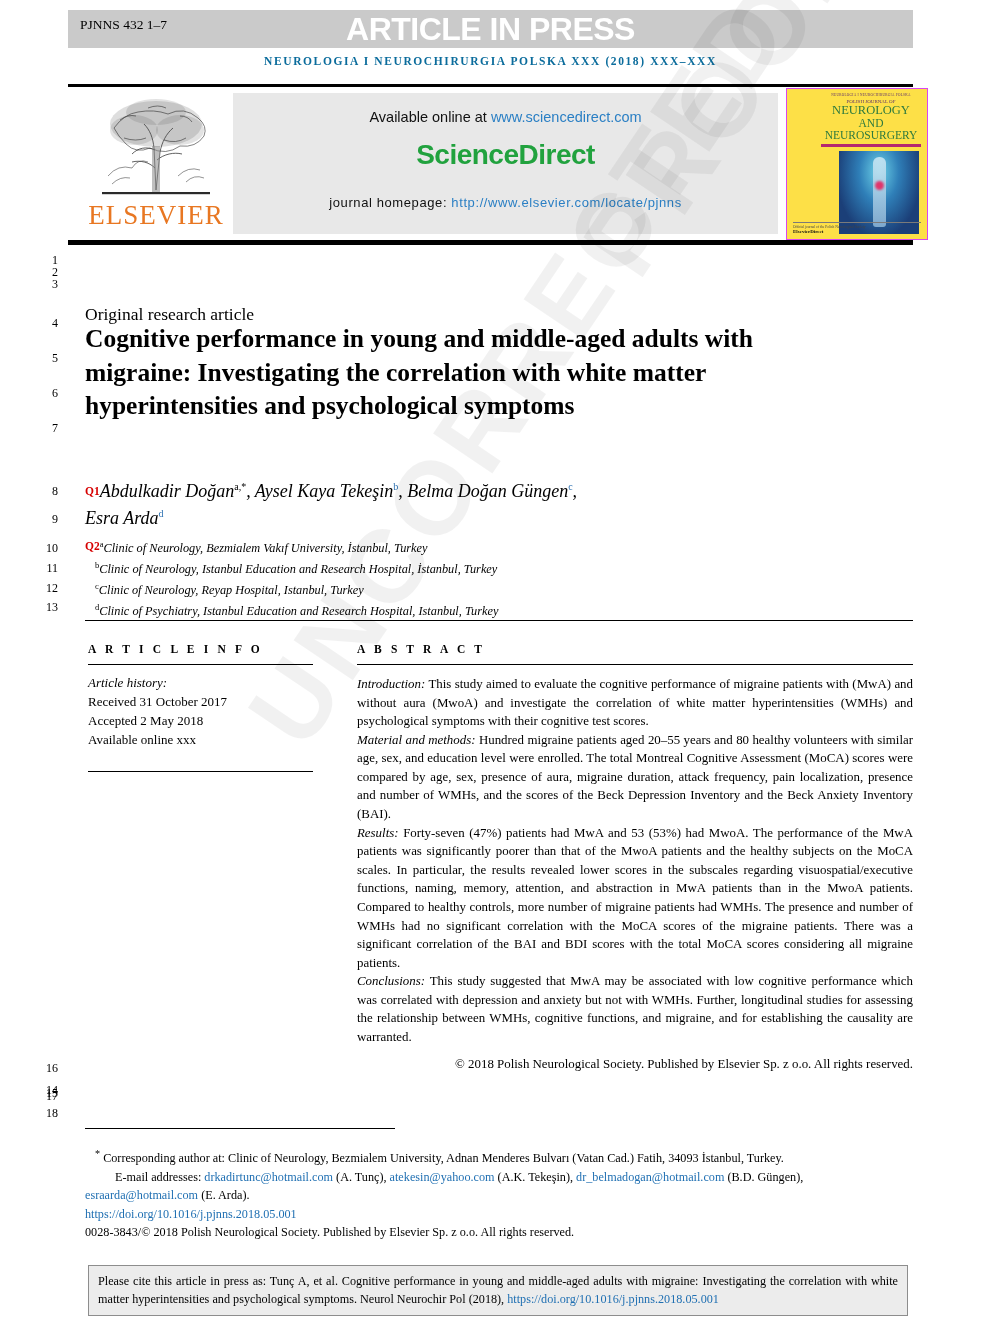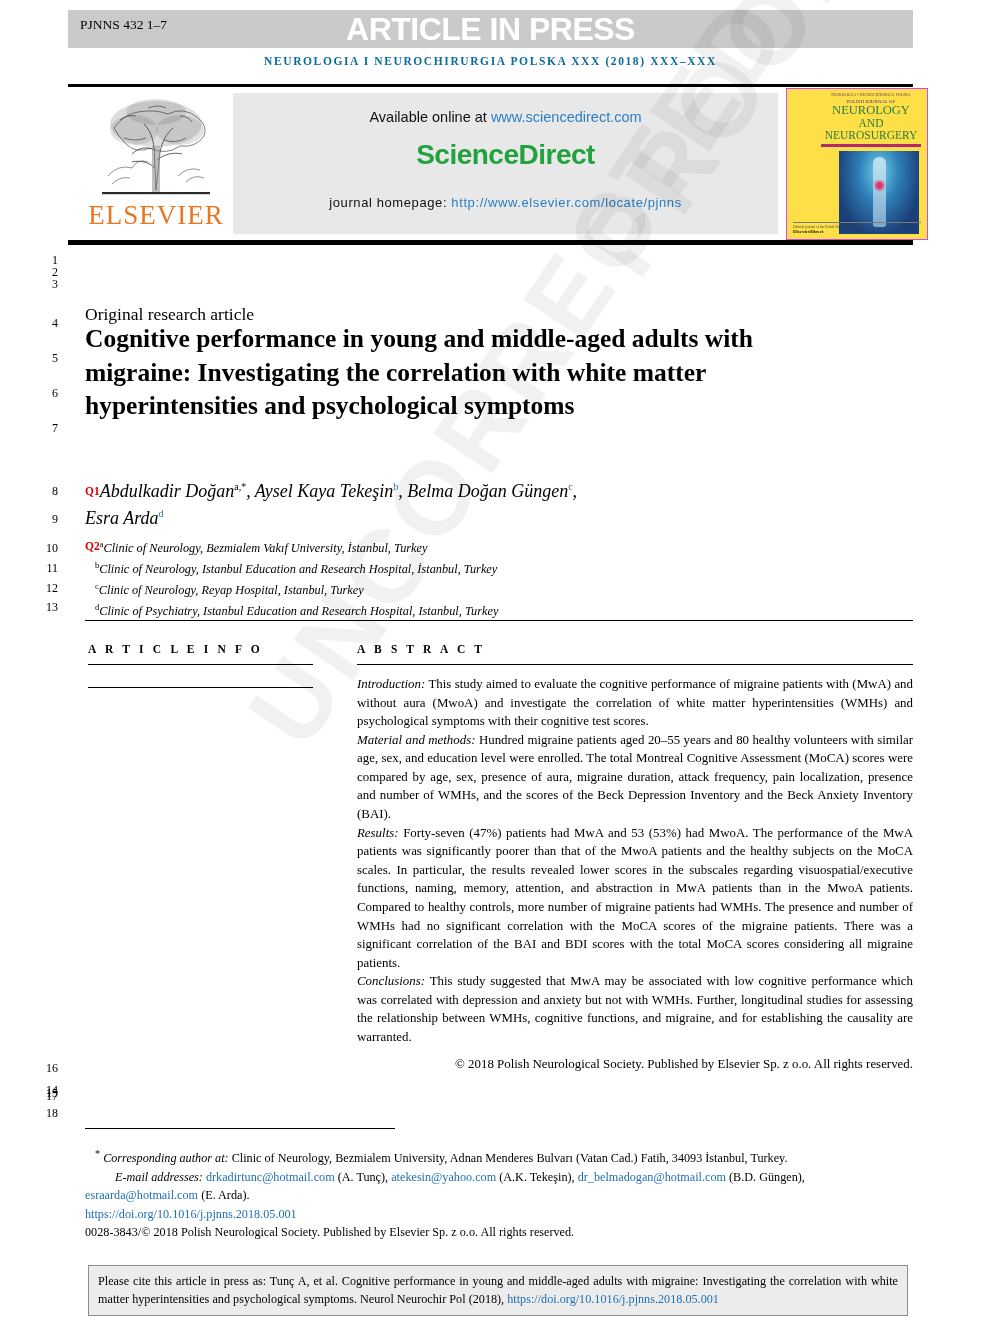--- a/index.html
+++ b/index.html
@@ -325,21 +325,21 @@
     position: absolute;
     left: 85px; top: 1146px; width: 830px;
     font-family: "Liberation Serif", serif;
     font-size: 12.2px;
     line-height: 1.52;
     z-index: 3;
   }
   .footnotes a { color: #1f6fb2; text-decoration: none; }
   .fn-ind { padding-left: 10px; }
   .fn-ind2 { padding-left: 30px; }
-  .fn-star { font-style: italic; }
+  .fn-star { }
 
   
   .citebox {
     position: absolute;
     left: 88px; top: 1265px;
     width: 820px;
     border: 1px solid #8d8d8d;
     background: #ececec;
     padding: 7px 9px 7px 9px;
     font-family: "Liberation Serif", serif;
@@ -462,20 +462,26 @@
   <div class="affil-row fn-ind"><sup>b</sup><span>Clinic of Neurology, Istanbul Education and Research Hospital, İstanbul, Turkey</span></div>
   <div class="affil-row fn-ind"><sup>c</sup><span>Clinic of Neurology, Reyap Hospital, Istanbul, Turkey</span></div>
   <div class="affil-row fn-ind"><sup>d</sup><span>Clinic of Psychiatry, Istanbul Education and Research Hospital, Istanbul, Turkey</span></div>
 </div>
 
 <div class="rule-affil"></div>
 
 <div class="col-info">
   <div class="sec-head">A R T I C L E  I N F O</div>
   <div class="sec-rule"></div>
+  <div class="info-block">
+    <div class="it">Article history:</div>
+    <div>Received 31 October 2017</div>
+    <div>Accepted 2 May 2018</div>
+    <div>Available online xxx</div>
+  </div>
   <div class="info-rule2"></div>
 </div>
 
 <div class="col-abs">
   <div class="sec-head">A B S T R A C T</div>
   <div class="sec-rule"></div>
   <div class="abs-body">
     <p><span class="lbl">Introduction:</span><span> This study aimed to evaluate the cognitive performance of migraine patients with (MwA) and without aura (MwoA) and investigate the correlation of white matter hyperintensities (WMHs) and psychological symptoms with their cognitive test scores.</span></p>
     <p><span class="lbl">Material and methods:</span><span> Hundred migraine patients aged 20–55 years and 80 healthy volunteers with similar age, sex, and education level were enrolled. The total Montreal Cognitive Assessment (MoCA) scores were compared by age, sex, presence of aura, migraine duration, attack frequency, pain localization, presence and number of WMHs, and the scores of the Beck Depression Inventory and the Beck Anxiety Inventory (BAI).</span></p>
     <p><span class="lbl">Results:</span><span> Forty-seven (47%) patients had MwA and 53 (53%) had MwoA. The performance of the MwA patients was significantly poorer than that of the MwoA patients and the healthy subjects on the MoCA scales. In particular, the results revealed lower scores in the subscales regarding visuospatial/executive functions, naming, memory, attention, and abstraction in MwA patients than in the MwoA patients. Compared to healthy controls, more number of migraine patients had WMHs. The presence and number of WMHs had no significant correlation with the MoCA scores of the migraine patients. There was a significant correlation of the BAI and BDI scores with the total MoCA scores considering all migraine patients.</span></p>

